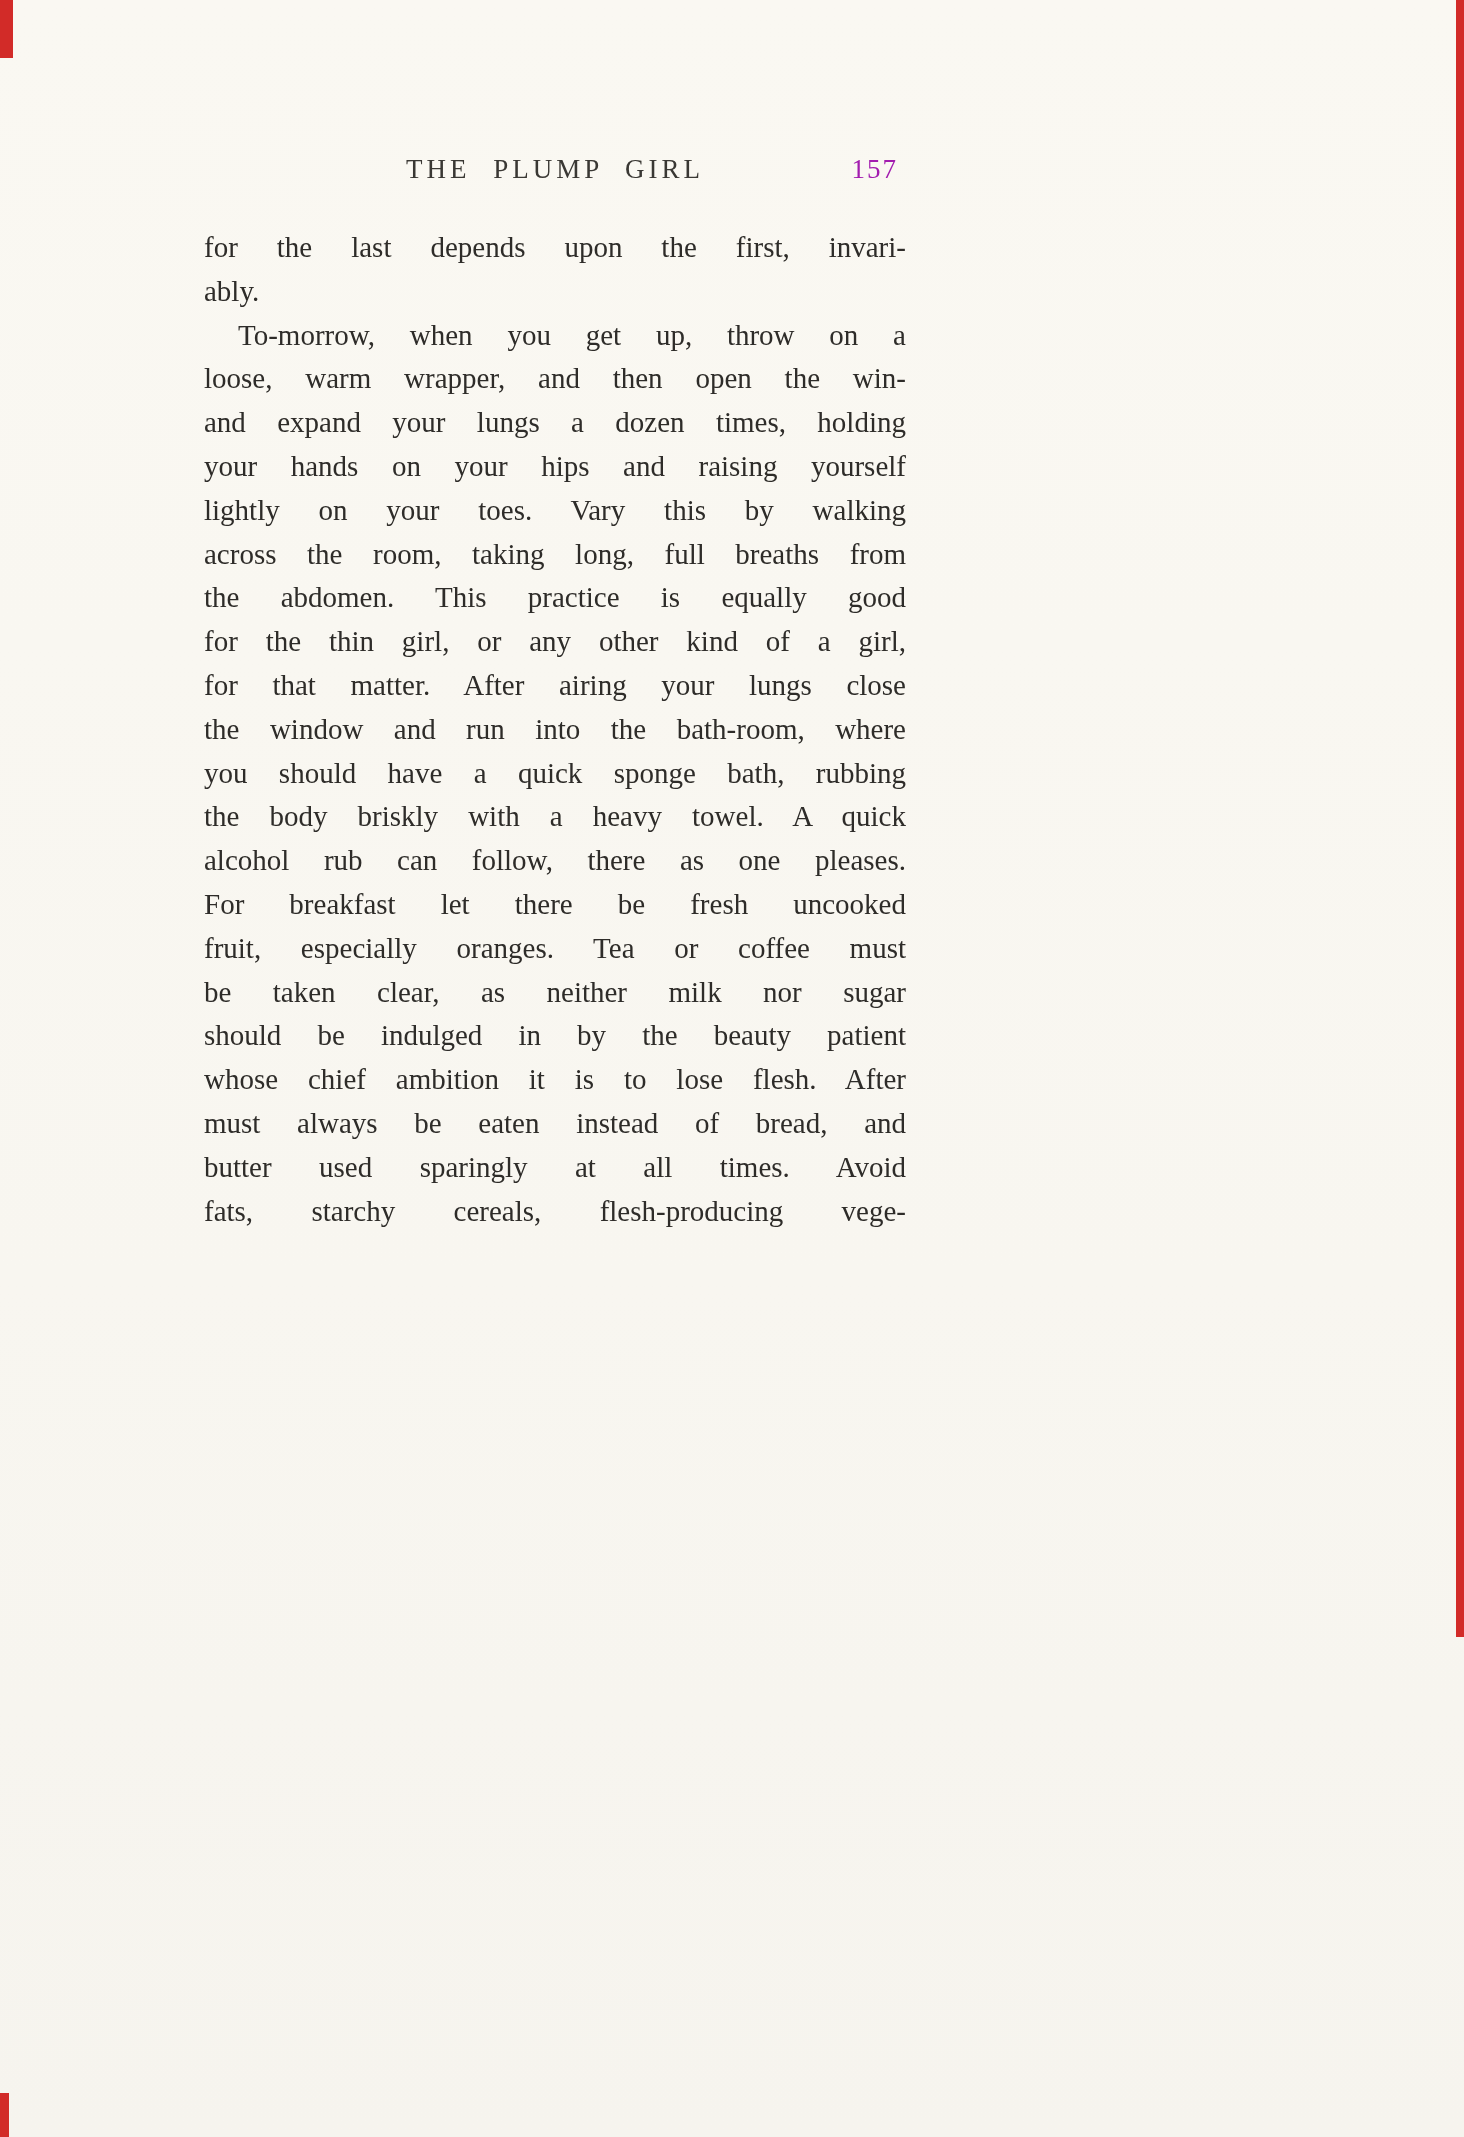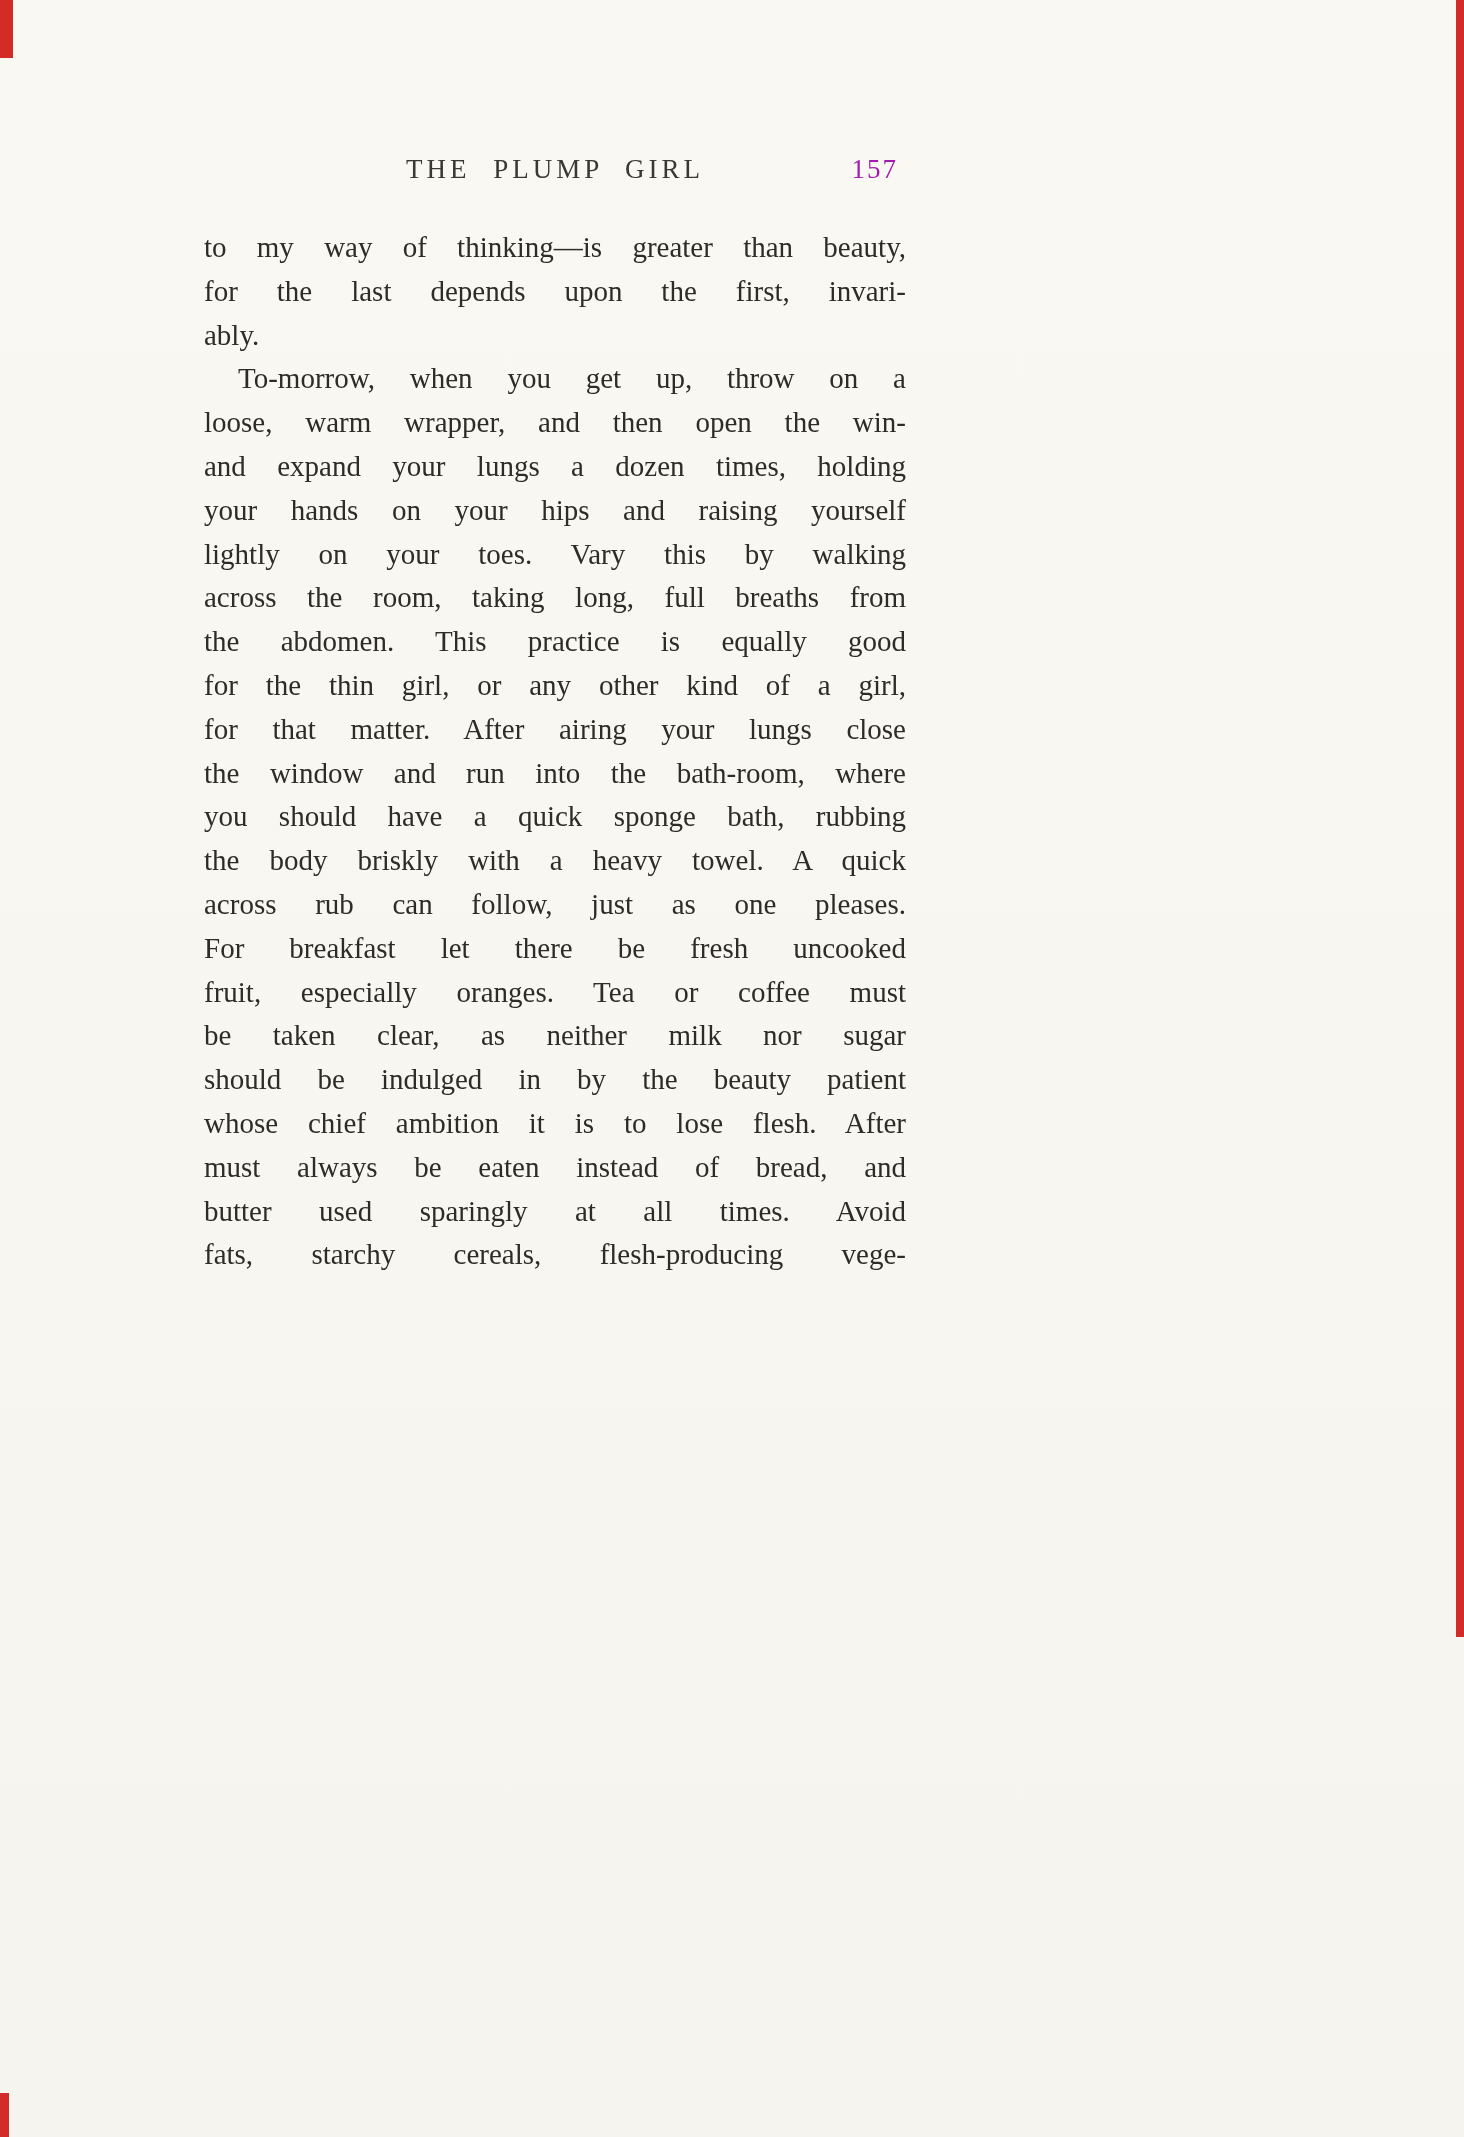--- a/index.html
+++ b/index.html
@@ -90,36 +90,35 @@
 <div class="strip bottom-left"></div>
 
 <div class="content">
 
   <div class="header">
     <span class="running-title">THE PLUMP GIRL</span>
     <span class="page-number">157</span>
   </div>
 
   <div class="body-text">
-    <div class="line">to my way of thinking—is greater than beauty,</div>
     <div class="line">for the last depends upon the first, invari-</div>
     <div class="line plain">ably.</div>
     <div class="line indent">To-morrow, when you get up, throw on a</div>
     <div class="line">loose, warm wrapper, and then open the win-</div>
     <div class="line">and expand your lungs a dozen times, holding</div>
     <div class="line">your hands on your hips and raising yourself</div>
     <div class="line">lightly on your toes. Vary this by walking</div>
     <div class="line">across the room, taking long, full breaths from</div>
     <div class="line">the abdomen. This practice is equally good</div>
     <div class="line">for the thin girl, or any other kind of a girl,</div>
     <div class="line">for that matter. After airing your lungs close</div>
     <div class="line">the window and run into the bath-room, where</div>
     <div class="line">you should have a quick sponge bath, rubbing</div>
     <div class="line">the body briskly with a heavy towel. A quick</div>
-    <div class="line">across rub can follow, just as one pleases.</div>
+    <div class="line">alcohol rub can follow, there as one pleases.</div>
     <div class="line">For breakfast let there be fresh uncooked</div>
     <div class="line">fruit, especially oranges. Tea or coffee must</div>
     <div class="line">be taken clear, as neither milk nor sugar</div>
     <div class="line">should be indulged in by the beauty patient</div>
     <div class="line">whose chief ambition it is to lose flesh. After</div>
     <div class="line">must always be eaten instead of bread, and</div>
     <div class="line">butter used sparingly at all times. Avoid</div>
     <div class="line">fats, starchy cereals, flesh-producing vege-</div>
   </div>
 

